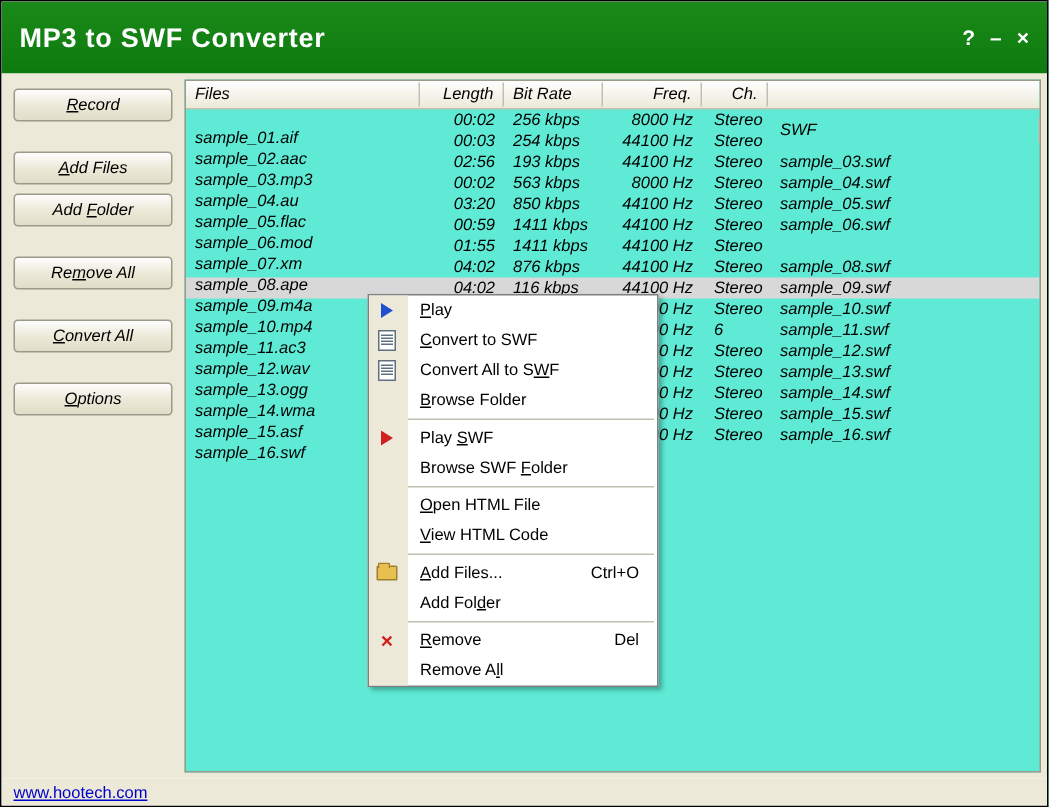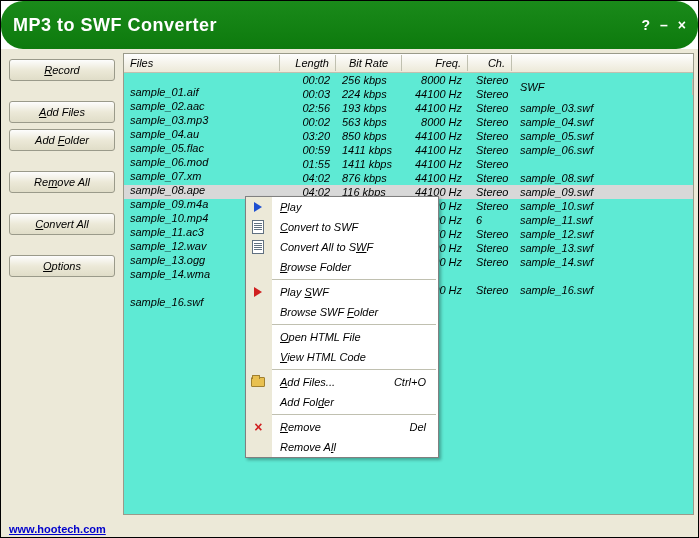--- a/index.html
+++ b/index.html
@@ -1,48 +1,48 @@
 <!DOCTYPE html>
 <html><head>
 <meta charset="utf-8">
 <style>
 * { margin: 0; padding: 0; box-sizing: border-box; font-family: Tahoma, Arial, sans-serif; font-size: 11px; }
 body { width: 699px; height: 538px; overflow: hidden; background: #fff; border: 1px solid #000; position: relative; }
-.titlebar { height: 48px; background: linear-gradient(to bottom, #1a8a1a 0%, #0d7a0d 100%); display: flex; align-items: center; justify-content: space-between; padding: 0 12px; border-radius: 22px; }
+.titlebar { height: 48px; background: linear-gradient(to bottom, #1a8a1a 0%, #0d7a0d 100%); display: flex; align-items: center; justify-content: space-between; padding: 0 12px; }
 .titlebar-title { color: #fff; font-size: 18px; font-weight: bold; letter-spacing: 0.5px; }
 .titlebar-controls { display: flex; gap: 10px; }
 .titlebar-btn { color: #fff; font-size: 14px; font-weight: bold; cursor: pointer; }
 .content { display: flex; height: 470px; background: #ece9d8; padding: 4px; gap: 4px; font-style: italic; }
 .sidebar { width: 114px; display: flex; flex-direction: column; gap: 6px; padding: 6px 4px; }
 .sidebar-btn { height: 22px; background: linear-gradient(to bottom, #fdfdfd 0%, #ece9d8 50%, #e0ddc8 100%); border: 1px solid #9a9a8a; border-radius: 3px; display: flex; align-items: center; justify-content: center; cursor: pointer; font-size: 11px; color: #000; }
 .sidebar-btn .ul { text-decoration: underline; }
 .sidebar-spacer { height: 8px; }
 .main { flex: 1; background: #5eead4; border: 1px solid #9a9a8a; display: flex; flex-direction: column; overflow: hidden; }
 .table-header { display: flex; background: linear-gradient(to bottom, #fefefe 0%, #ece9d8 100%); border-bottom: 1px solid #c0c0b0; height: 19px; align-items: center; }
 .th { padding: 2px 6px; border-right: 1px solid #c0c0b0; color: #000; white-space: nowrap; }
 .th-files { width: 156px; text-align: left; }
 .th-length { width: 56px; text-align: right; }
-.th-bitrate { width: 66px; text-align: center; }
+.th-bitrate { width: 66px; text-align: left; }
 .th-freq { width: 66px; text-align: right; }
 .th-ch { width: 44px; text-align: right; padding-left: 8px; }
 .th-swf { flex: 1; text-align: left; padding-left: 8px; margin-top: 48px; }
 .table-body { flex: 1; overflow: hidden; }
 .row { display: flex; height: 14px; align-items: center; color: #000; }
 .row.selected { background: #d8d8d8; }
 .td { padding: 0 6px; white-space: nowrap; }
 .td-files { width: 156px; margin-top: 24px; }
 .td-length { width: 56px; text-align: right; }
 .td-bitrate { width: 66px; }
 .td-freq { width: 66px; text-align: right; }
 .td-ch { width: 44px; padding-left: 8px; }
 .td-swf { flex: 1; padding-left: 8px; }
 .footer { height: 20px; display: flex; align-items: center; padding: 0 8px; background: #ece9d8; }
-.footer a { color: #0000cc; text-decoration: underline; cursor: pointer; font-weight: bold; text-align: center; }
+.footer a { color: #0000cc; text-decoration: underline; cursor: pointer; font-weight: normal; text-align: center; }
 .context-menu { position: absolute; left: 244px; top: 195px; width: 194px; background: #fff; border: 1px solid #808080; box-shadow: 2px 2px 3px rgba(0,0,0,0.3); }
-.menu-inner { border-left: 26px solid #ece9d8; font-style: italic; }
+.menu-inner { border-left: 26px solid #ece9d8; }
 .menu-item { height: 20px; display: flex; align-items: center; padding: 0 8px 0 8px; position: relative; cursor: default; }
 .menu-item .label { text-decoration: underline; text-decoration-color: transparent; }
 .menu-item .ul { text-decoration: underline; }
 .menu-item .shortcut { position: absolute; right: 12px; }
 .menu-sep { height: 1px; background: #c0c0b0; margin: 2px 2px 2px 0; }
 .menu-icon { position: absolute; left: -22px; width: 16px; height: 16px; display: flex; align-items: center; justify-content: center; }
 .icon-play { width: 0; height: 0; border-left: 8px solid #2050d0; border-top: 5px solid transparent; border-bottom: 5px solid transparent; }
 .icon-play-red { width: 0; height: 0; border-left: 8px solid #d02020; border-top: 5px solid transparent; border-bottom: 5px solid transparent; }
 .icon-doc { width: 12px; height: 14px; border: 1px solid #607080; background: #fff; position: relative; }
 .icon-doc::before { content: ''; position: absolute; top: 2px; left: 1px; right: 1px; height: 1px; background: #607080; box-shadow: 0 2px 0 #607080, 0 4px 0 #607080, 0 6px 0 #607080; }
@@ -101,21 +101,21 @@
         <div class="row">
           <div class="td td-files">sample_01.aif</div>
           <div class="td td-length">00:02</div>
           <div class="td td-bitrate">256 kbps</div>
           <div class="td td-freq">8000 Hz</div>
           <div class="td td-ch">Stereo</div>
         </div>
         <div class="row">
           <div class="td td-files">sample_02.aac</div>
           <div class="td td-length">00:03</div>
-          <div class="td td-bitrate">224 kbps</div>
+          <div class="td td-bitrate">254 kbps</div>
           <div class="td td-freq">44100 Hz</div>
           <div class="td td-ch">Stereo</div>
         </div>
         <div class="row">
           <div class="td td-files">sample_03.mp3</div>
           <div class="td td-length">02:56</div>
           <div class="td td-bitrate">193 kbps</div>
           <div class="td td-freq">44100 Hz</div>
           <div class="td td-ch">Stereo</div>
           <div class="td td-swf">sample_03.swf</div>
@@ -201,20 +201,21 @@
         </div>
         <div class="row">
           <div class="td td-files">sample_14.wma</div>
           <div class="td td-length"></div>
           <div class="td td-bitrate"></div>
           <div class="td td-freq">44100 Hz</div>
           <div class="td td-ch">Stereo</div>
           <div class="td td-swf">sample_14.swf</div>
         </div>
         <div class="row">
+          <div class="td td-files">sample_15.asf</div>
           <div class="td td-length"></div>
           <div class="td td-bitrate"></div>
           <div class="td td-freq">44100 Hz</div>
           <div class="td td-ch">Stereo</div>
           <div class="td td-swf">sample_15.swf</div>
         </div>
         <div class="row">
           <div class="td td-files">sample_16.swf</div>
           <div class="td td-length"></div>
           <div class="td td-bitrate"></div>

